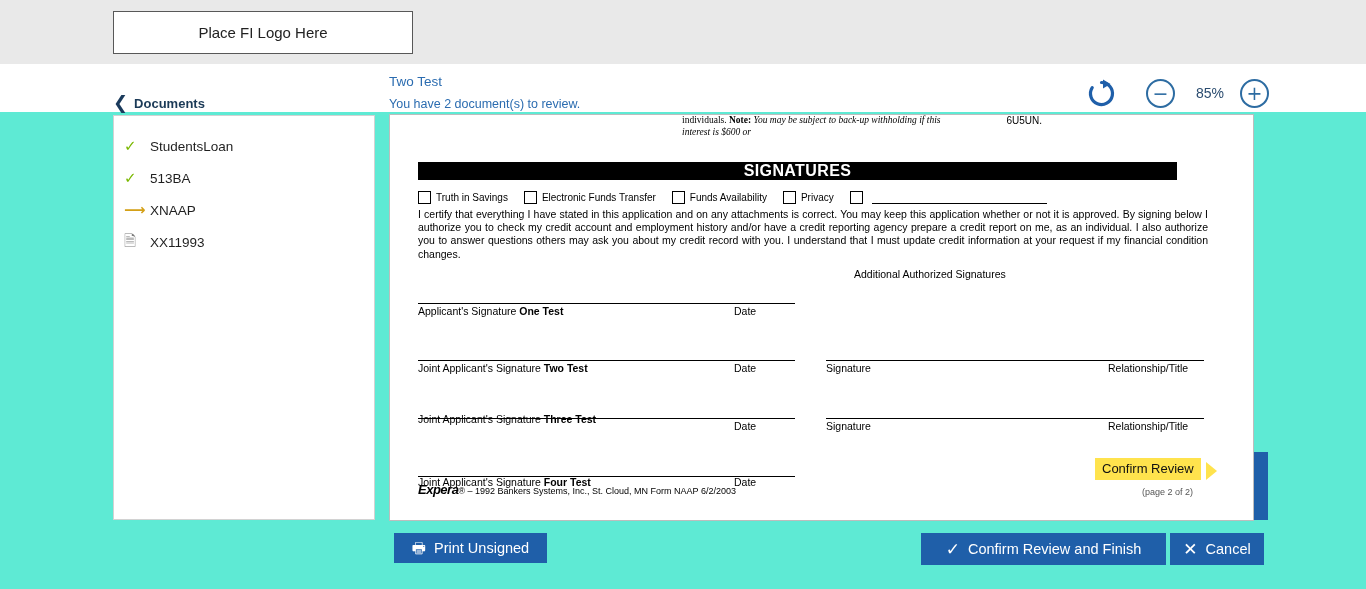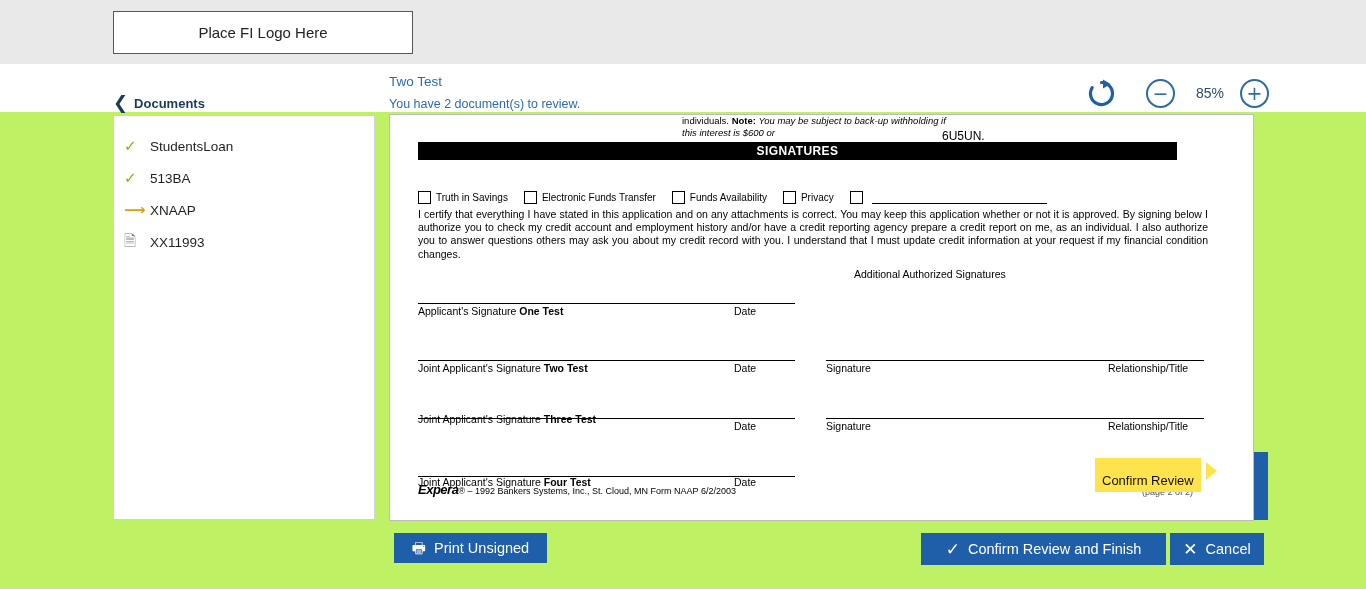--- a/index.html
+++ b/index.html
@@ -6,21 +6,21 @@
   html, body {
     margin: 0; padding: 0;
     width: 1366px; height: 589px;
     font-family: "Liberation Sans", sans-serif;
     background: #ffffff;
     overflow: hidden;
   }
   #app {
     position: relative;
     width: 1366px; height: 589px;
-    background: #bef264;
+    background: #5eead4;
   }
 
   
   .header-band {
     position: absolute; left: 0; top: 0;
     width: 1366px; height: 64px;
     background: #e9e9e9;
   }
   .logo-box {
     position: absolute; left: 113px; top: 11px;
@@ -126,31 +126,31 @@
     width: 14px; height: 68px;
     background: #1f5fa9;
   }
 
   .topline-left {
     position: absolute; left: 34px; top: 0px; width: 240px;
     font-size: 9.5px; line-height: 11.5px;
   }
   .topline-mid {
     position: absolute; left: 292px; top: 0px; width: 280px;
-    font-size: 9.5px; line-height: 11.5px;
+    font-size: 9.5px; line-height: 11.5px; font-family: Liberation Serif, serif;
   }
   .topline-right {
-    position: absolute; left: 552px; top: 16px; width: 100px;
-    font-size: 12px; line-height: 11.5px;
+    position: absolute; left: 552px; top: 0px; width: 100px;
+    font-size: 10px; line-height: 11.5px; text-align: right;
   }
   .sig-bar {
-    position: absolute; left: 28px; top: 27px;
+    position: absolute; left: 28px; top: 47px;
     width: 759px; height: 18px;
     background: #000000; color: #ffffff;
-    font-size: 12px; font-weight: bold;
+    font-size: 16px; font-weight: bold;
     display: flex; align-items: center; justify-content: center;
     letter-spacing: 0.4px;
   }
   .ack-line {
     position: absolute; left: 28px; top: 53px;
     font-size: 11px;
   }
   .cb-row {
     position: absolute; left: 28px; top: 72px;
     width: 790px; height: 20px;
@@ -205,21 +205,21 @@
     letter-spacing: -0.5px;
   }
   .page-of {
     position: absolute; left: 752px; top: 372px;
     font-size: 9px; color: #555;
   }
 
   .confirm-highlight {
     position: absolute; left: 705px; top: 343px;
     background: #ffe34d;
-    padding: 15px 7px 4px 7px;
+    padding: 3px 7px 4px 7px;
     font-size: 13px; color: #111;
     white-space: nowrap;
   }
   .confirm-arrow {
     position: absolute; left: 816px; top: 347px;
     width: 0; height: 0;
     border-top: 9px solid transparent;
     border-bottom: 9px solid transparent;
     border-left: 11px solid #ffe34d;
   }

